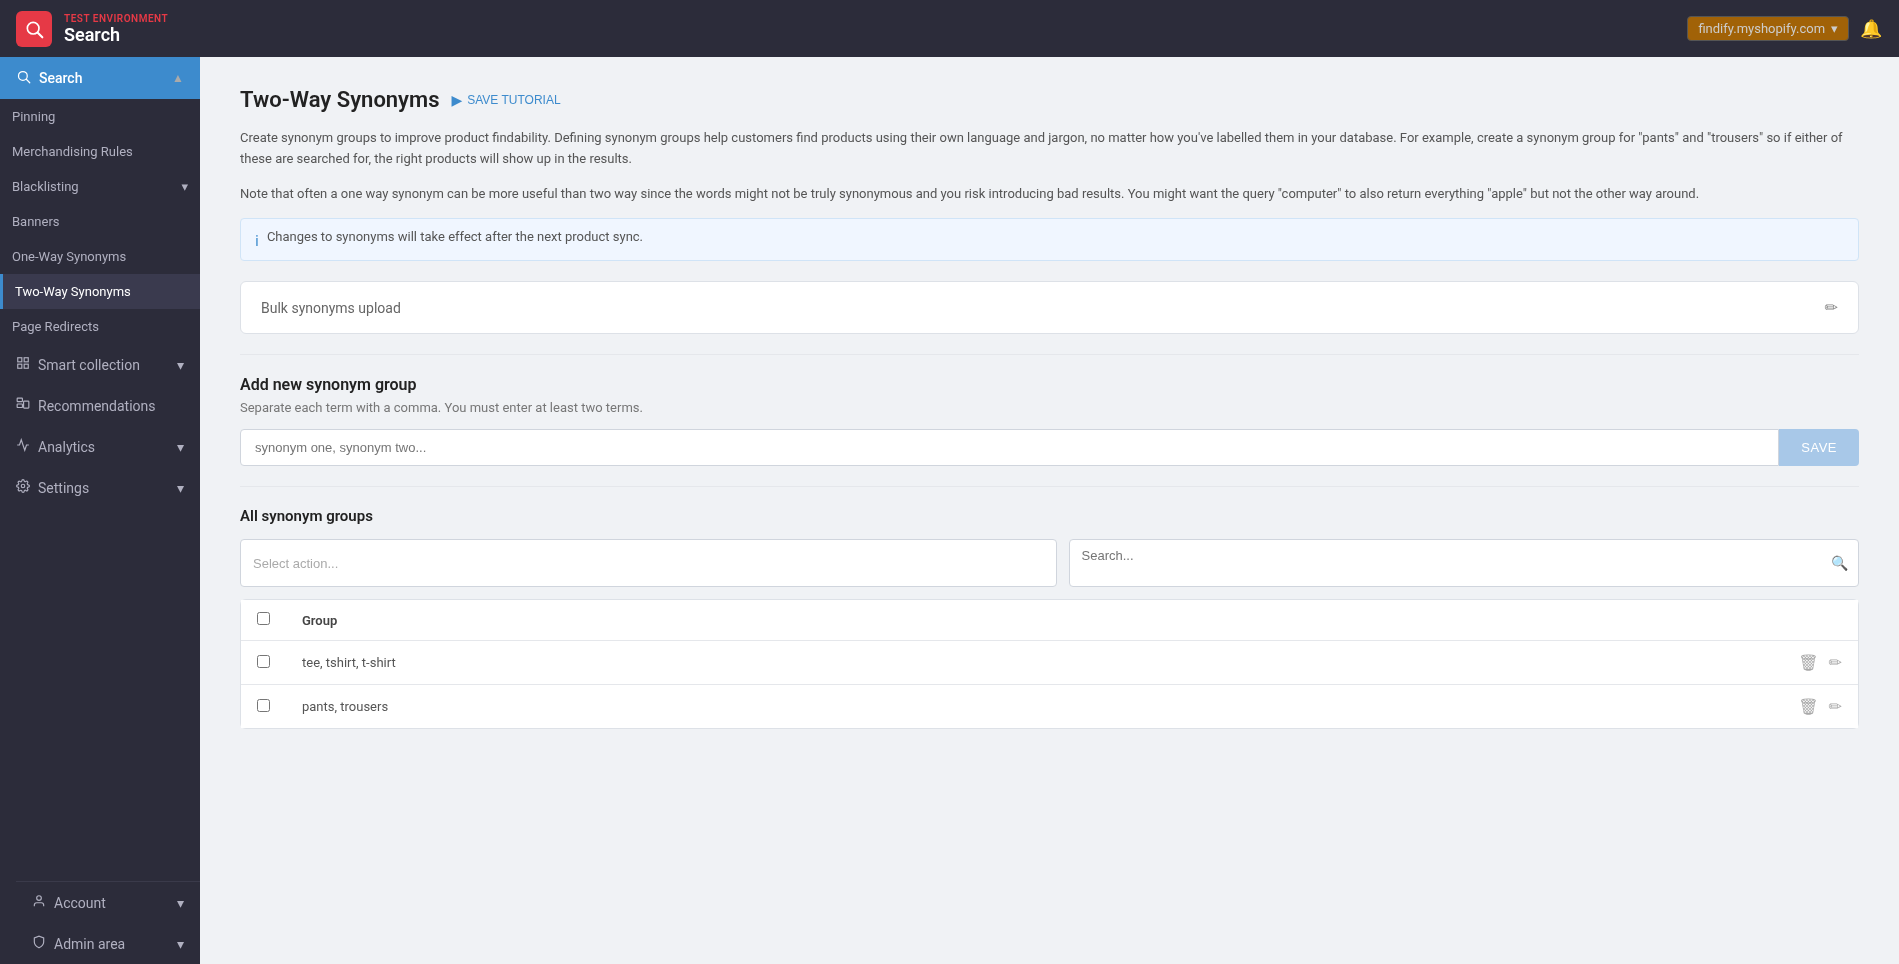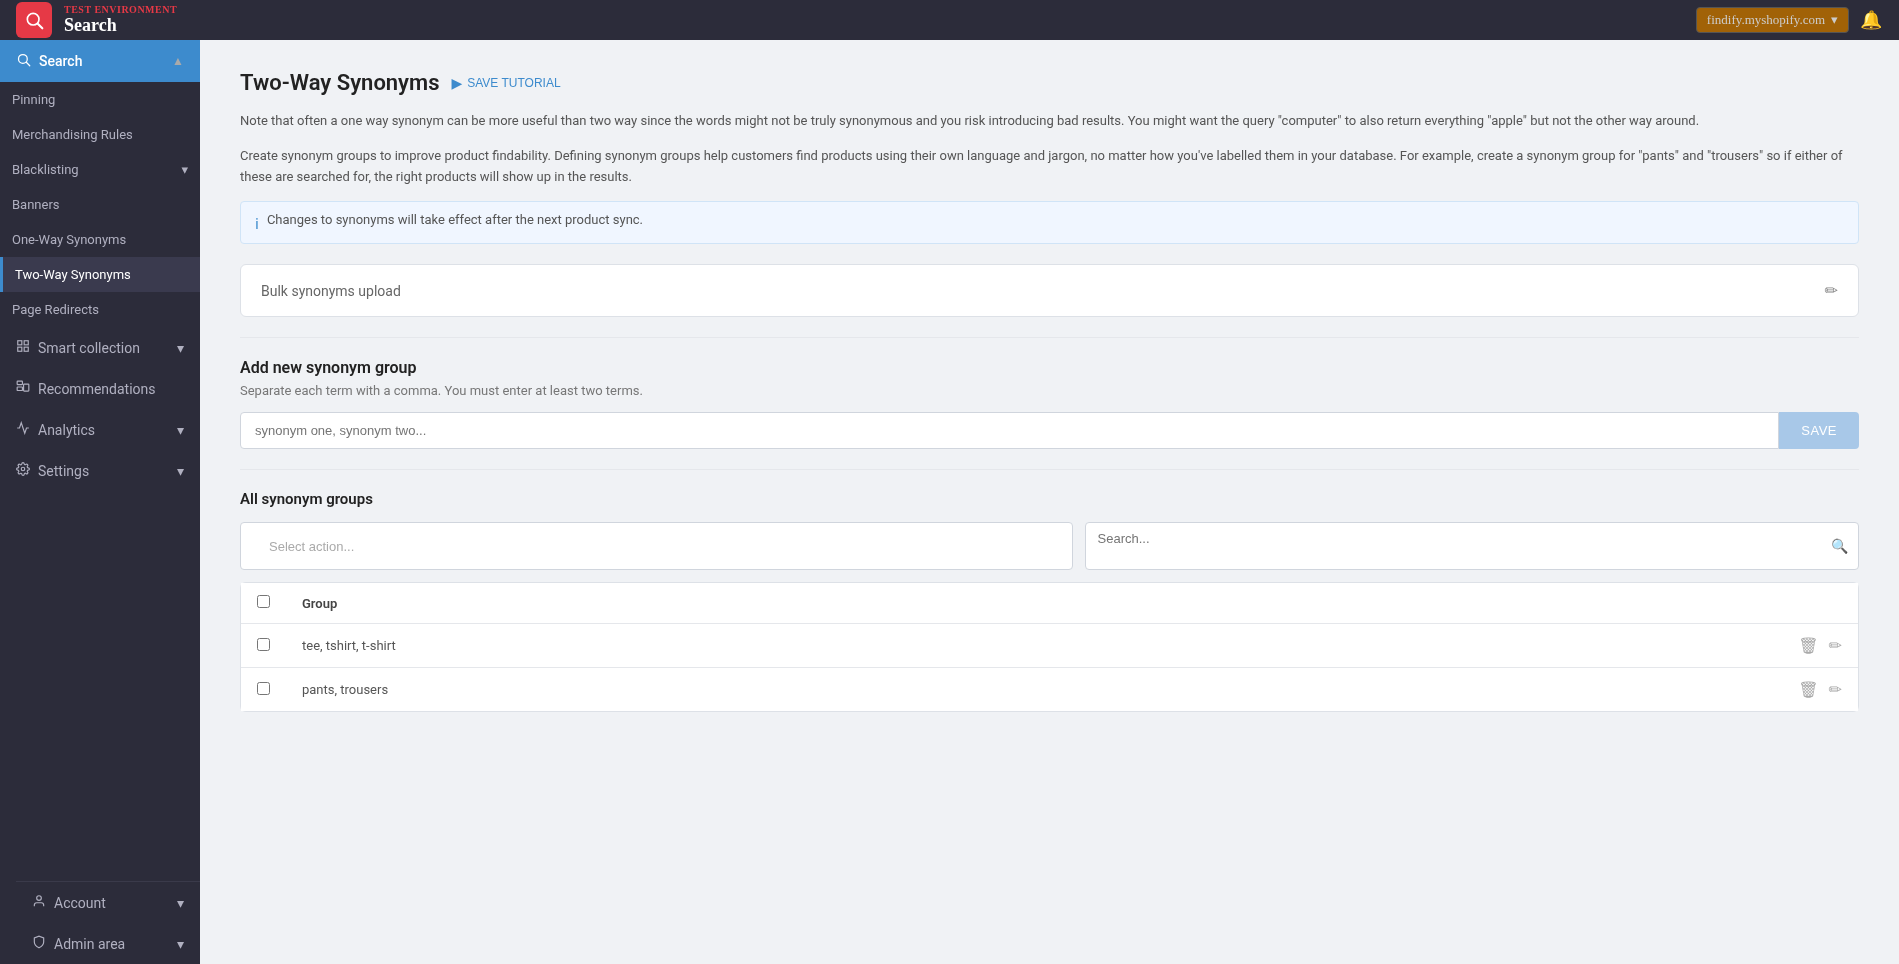--- a/index.html
+++ b/index.html
@@ -1,28 +1,27 @@
 <!DOCTYPE html>
 <html><head>
   <meta charset="utf-8">
   <style>
     * { box-sizing: border-box; margin: 0; padding: 0; }
     body { font-family: -apple-system, BlinkMacSystemFont, 'Segoe UI', Roboto, sans-serif; background: #f5f5f5; display: flex; flex-direction: column; height: 100vh; overflow: hidden; }
 
     
     .topbar {
       background: #2c2c3a;
-      height: 40px;
+      height: 57px;
       display: flex;
       align-items: center;
       padding: 0 16px;
       justify-content: space-between;
       flex-shrink: 0;
       z-index: 100;
-      font-family: Liberation Serif, serif;
     }
     .topbar-left { display: flex; align-items: center; gap: 12px; }
     .logo-icon {
       width: 36px; height: 36px; background: #e63946; border-radius: 6px;
       display: flex; align-items: center; justify-content: center;
       color: white; font-size: 20px; font-weight: bold;
     }
     .topbar-title-group { display: flex; flex-direction: column; }
     .topbar-env {
       font-size: 10px; color: #e63946; font-weight: 600; text-transform: uppercase; letter-spacing: 0.5px;
@@ -122,21 +121,21 @@
       font-size: 13px; font-weight: 400; cursor: pointer;
       letter-spacing: 0.5px;
     }
 
     
     .all-groups-title { font-size: 15px; font-weight: 600; color: #222; margin-bottom: 14px; }
     .filter-row {
       display: flex; gap: 12px; margin-bottom: 12px;
     }
     .select-action {
-      flex: 1; padding: 8px 28px; border: 1px solid #d0d5dd;
+      flex: 1; padding: 8px 12px; border: 1px solid #d0d5dd;
       border-radius: 4px; font-size: 13px; color: #aaa;
       background: white; appearance: none;
     }
     .search-box-wrapper {
       flex: 1; position: relative;
     }
     .search-box {
       width: 100%; padding: 8px 12px 23px 12px; border: 1px solid #d0d5dd;
       border-radius: 4px; font-size: 13px; color: #b91c1c;
       background: white; outline: none;
@@ -314,22 +313,22 @@
   <div class="main">
 
     <div class="page-title-row">
       <h1 class="page-title">Two-Way Synonyms</h1>
       <button class="watch-tutorial">
         <span style="color:#3d8bcd;font-size:14px;">▶</span>
         <span>SAVE TUTORIAL</span>
       </button>
     </div>
 
+    <p class="description">Create synonym groups to improve product findability. Defining synonym groups help customers find products using their own language and jargon, no matter how you've labelled them in your database. For example, create a synonym group for "pants" and "trousers" so if either of these are searched for, the right products will show up in the results.</p>
     <p class="description">Note that often a one way synonym can be more useful than two way since the words might not be truly synonymous and you risk introducing bad results. You might want the query "computer" to also return everything "apple" but not the other way around.</p>
-    <p class="description">Create synonym groups to improve product findability. Defining synonym groups help customers find products using their own language and jargon, no matter how you've labelled them in your database. For example, create a synonym group for "pants" and "trousers" so if either of these are searched for, the right products will show up in the results.</p>
 
     <div class="info-box">
       <span class="info-icon">ℹ</span>
       <span>Changes to synonyms will take effect after the next product sync.</span>
     </div>
 
     <div class="card">
       <div class="card-row">
         <span class="card-label">Bulk synonyms upload</span>
         <button class="edit-icon-btn">✏</button>

